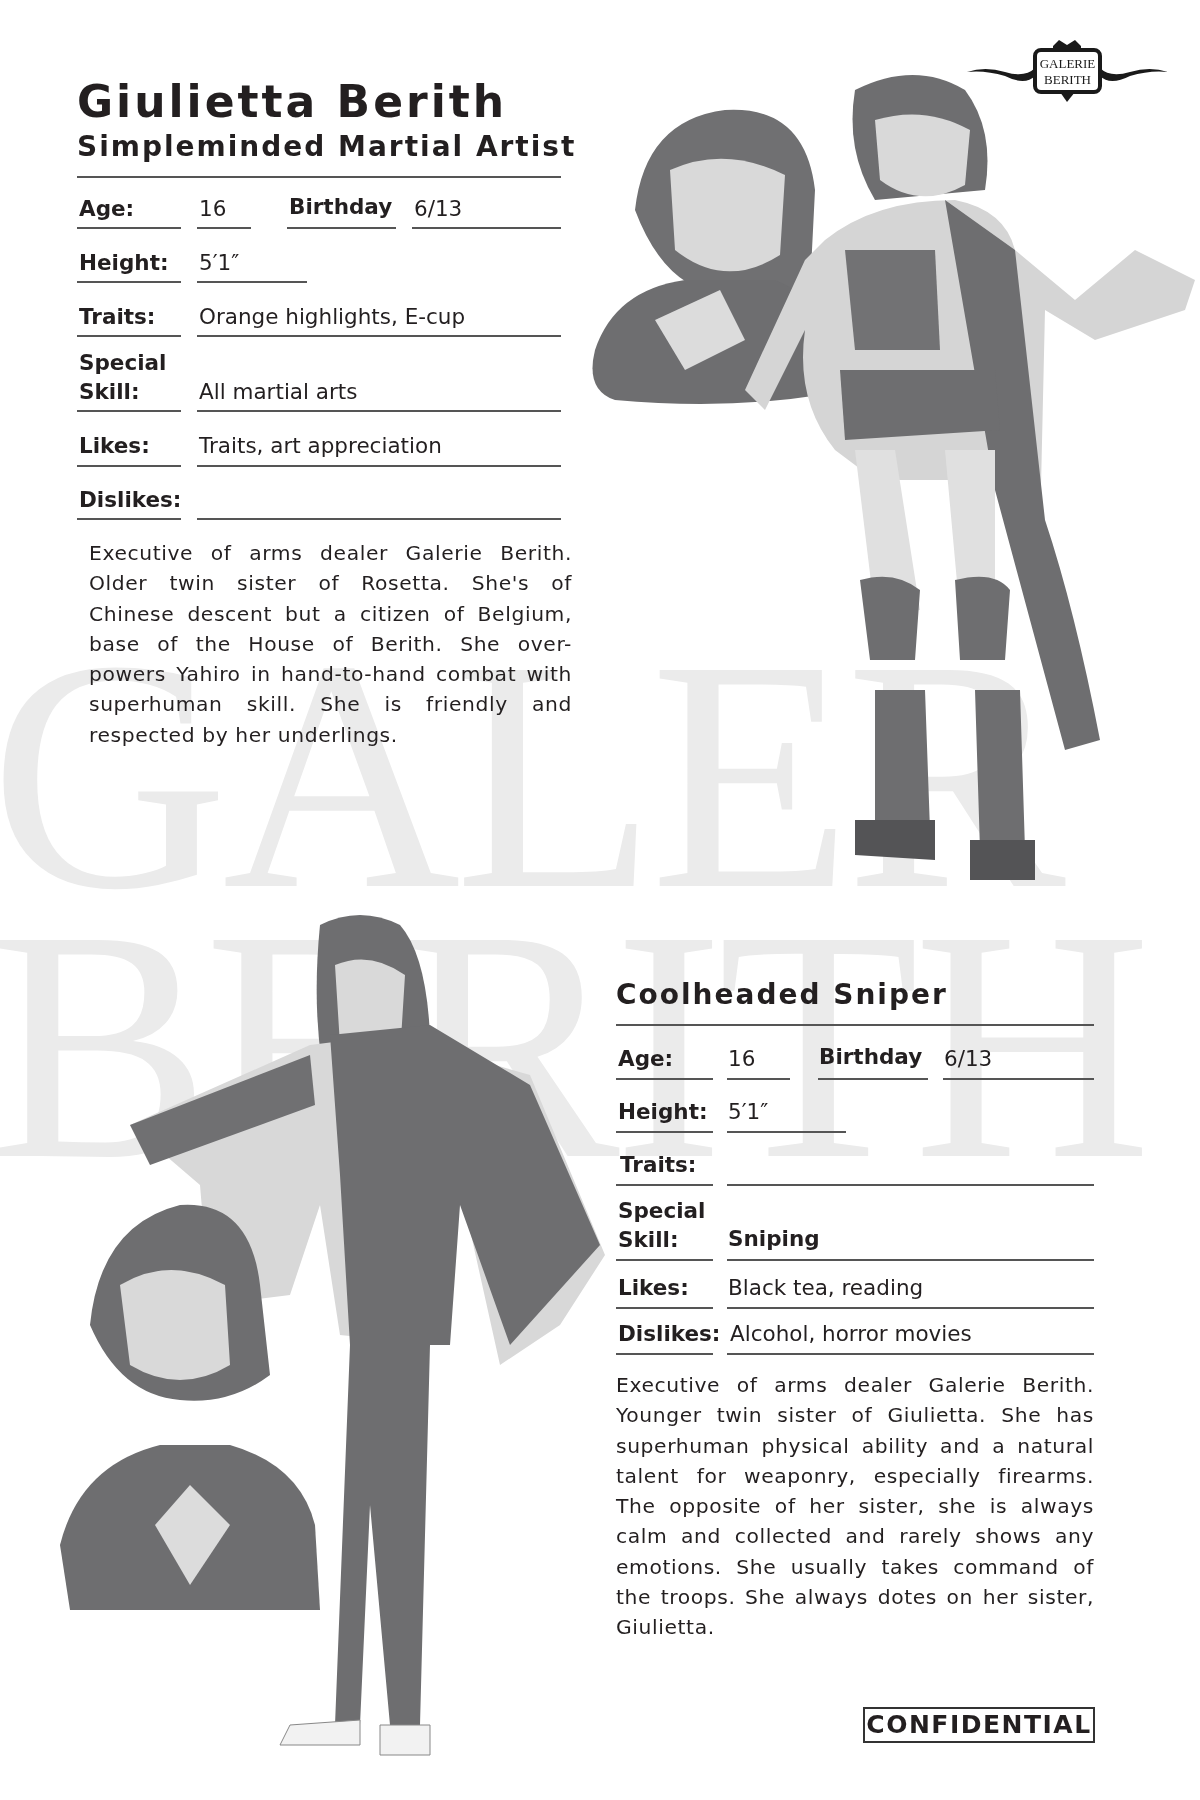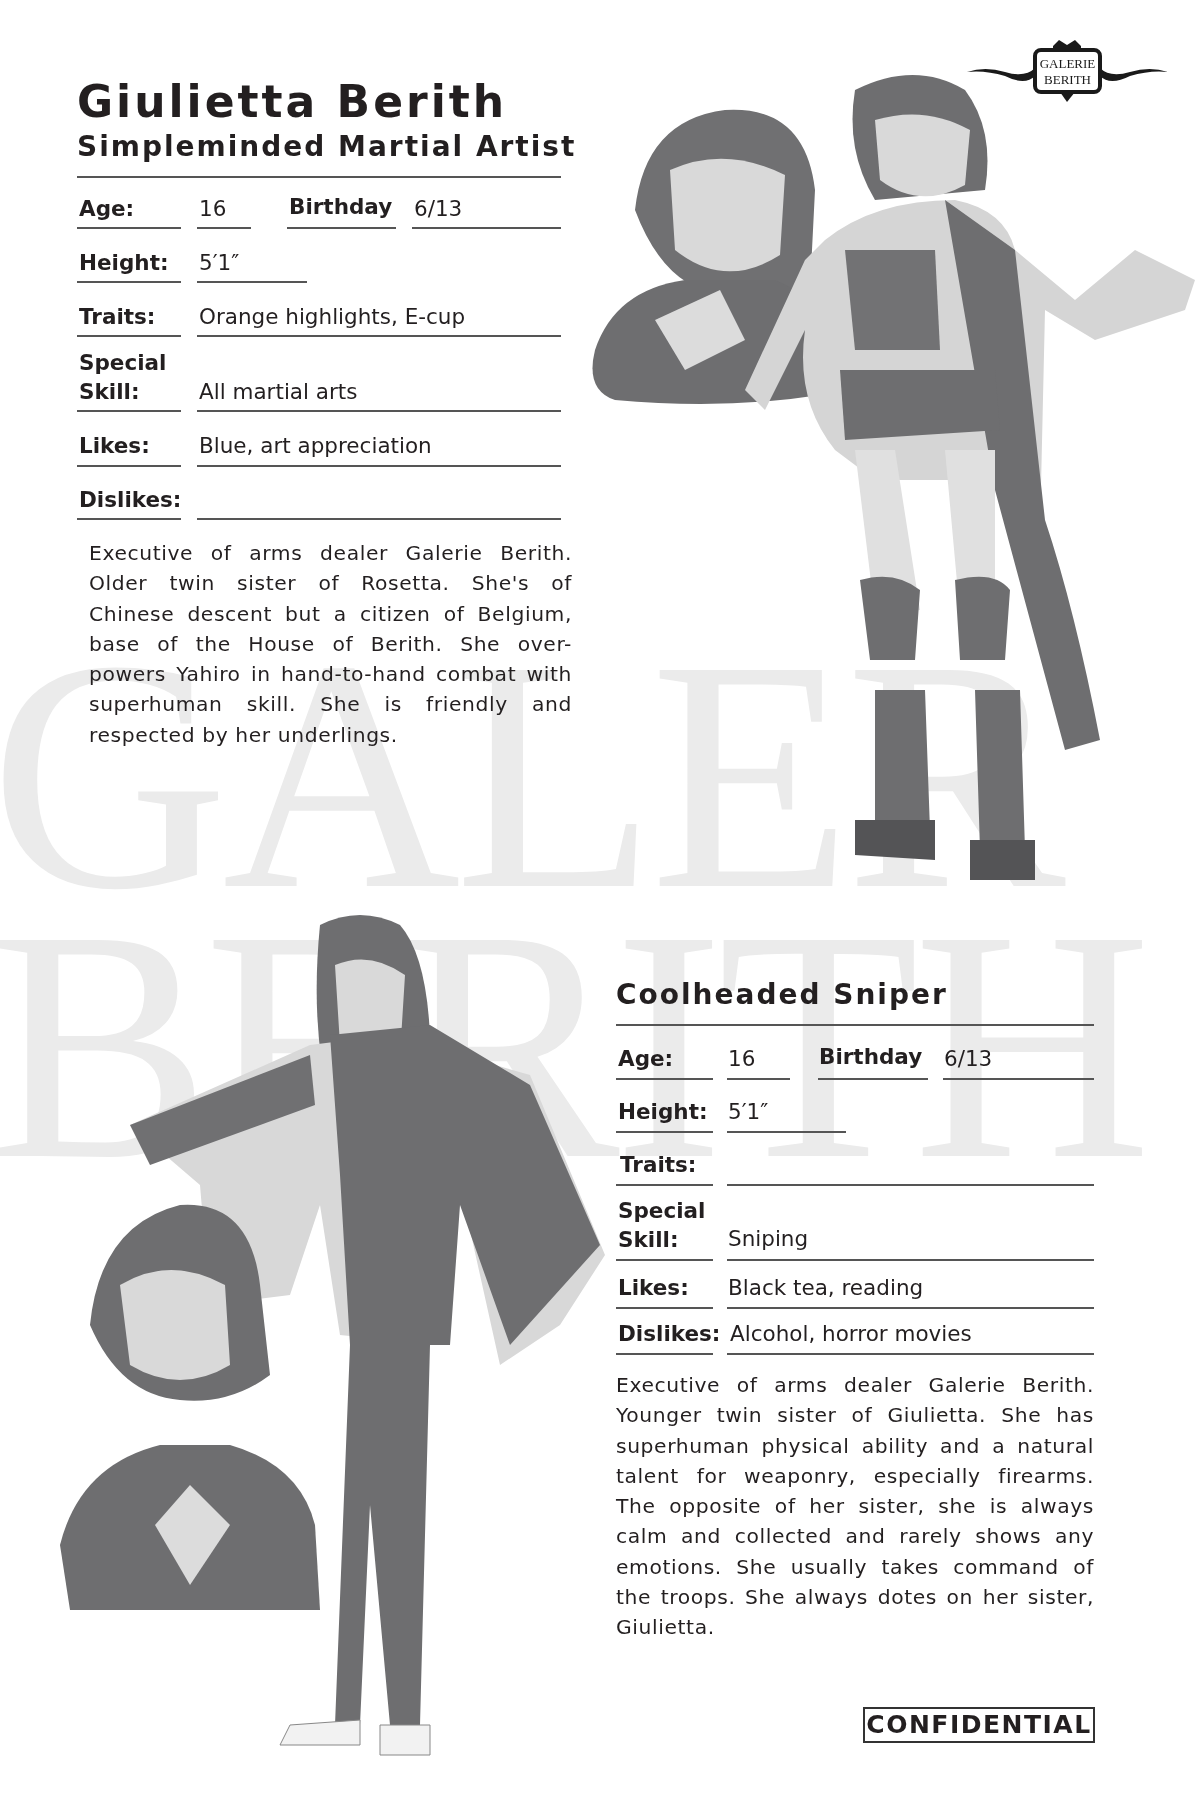--- a/index.html
+++ b/index.html
@@ -105,21 +105,21 @@
   <div class="uline" style="left:120px;top:335px;width:364px;"></div>
 
   <div class="cell lab" style="left:2px;top:350px;">Special</div>
   <div class="cell lab" style="left:2px;top:379px;">Skill:</div>
   <div class="uline" style="left:0;top:410px;width:104px;"></div>
   <div class="cell" style="left:122px;top:379px;">All martial arts</div>
   <div class="uline" style="left:120px;top:410px;width:364px;"></div>
 
   <div class="cell lab" style="left:2px;top:433px;">Likes:</div>
   <div class="uline" style="left:0;top:465px;width:104px;"></div>
-  <div class="cell" style="left:122px;top:433px;">Blue, art appreciation</div>
+  <div class="cell" style="left:122px;top:433px;">Traits, art appreciation</div>
   <div class="uline" style="left:120px;top:465px;width:364px;"></div>
 
   <div class="cell lab" style="left:2px;top:487px;">Dislikes:</div>
   <div class="uline" style="left:0;top:518px;width:104px;"></div>
   <div class="uline" style="left:120px;top:518px;width:364px;"></div>
 
   <div class="para" style="left:12px;top:538px;width:483px;">Executive of arms dealer Galerie Berith. Older twin sister of Rosetta. She's of Chinese descent but a citizen of Belgium, base of the House of Berith. She over-powers Yahiro in hand-to-hand combat with superhuman skill. She is friendly and respected by her underlings.</div>
 </div>
 
 <div class="sheet" style="left:616px;top:0;width:480px;height:1700px;">
@@ -140,21 +140,21 @@
   <div class="cell" style="left:112px;top:1099px;">5′1″</div>
   <div class="uline" style="left:111px;top:1131px;width:119px;"></div>
 
   <div class="cell lab" style="left:4px;top:1152px;">Traits:</div>
   <div class="uline" style="left:0;top:1184px;width:97px;"></div>
   <div class="uline" style="left:111px;top:1184px;width:367px;"></div>
 
   <div class="cell lab" style="left:2px;top:1198px;">Special</div>
   <div class="cell lab" style="left:2px;top:1227px;">Skill:</div>
   <div class="uline" style="left:0;top:1259px;width:97px;"></div>
-  <div class="cell" style="left:112px;top:1226px;">Sniping</div>
+  <div class="cell" style="left:112px;top:1226px;font-weight:bold;">Sniping</div>
   <div class="uline" style="left:111px;top:1259px;width:367px;"></div>
 
   <div class="cell lab" style="left:2px;top:1275px;">Likes:</div>
   <div class="uline" style="left:0;top:1307px;width:97px;"></div>
   <div class="cell" style="left:112px;top:1275px;">Black tea, reading</div>
   <div class="uline" style="left:111px;top:1307px;width:367px;"></div>
 
   <div class="cell lab" style="left:2px;top:1321px;">Dislikes:</div>
   <div class="uline" style="left:0;top:1353px;width:97px;"></div>
   <div class="cell" style="left:114px;top:1321px;">Alcohol, horror movies</div>

